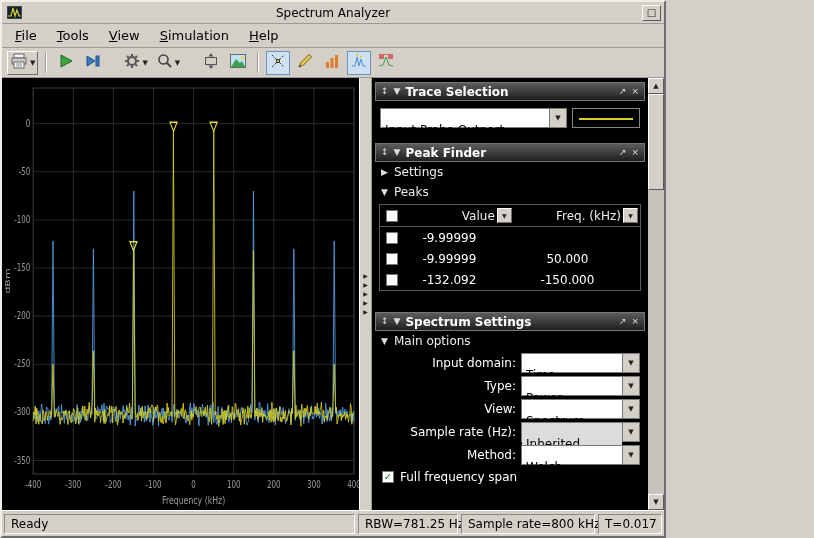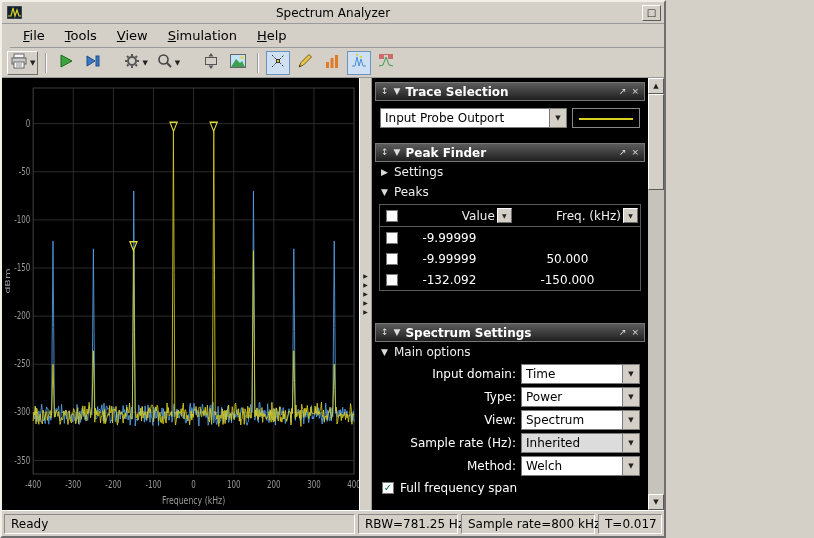--- a/index.html
+++ b/index.html
@@ -14,21 +14,21 @@
               padding: 0 3px; background: #d4d0c8; border-bottom: 1px solid #9a9a9a; flex: none; }
   .titlebar .title { position: absolute; left: 0; right: 0; text-align: center;
                      font-size: 12px; color: #000; pointer-events: none; }
   .app-icon { width: 18px; height: 15px; display: flex; align-items: center; justify-content: center; }
   .win-btn { width: 19px; height: 16px; margin-left: auto; background: #d4d0c8;
              border: 1px solid; border-color: #fff #5a5a5a #5a5a5a #fff;
              font-size: 10px; line-height: 1; display: flex; align-items: center; justify-content: center; color: #222; }
 
   
   .menubar { height: 24px; display: flex; align-items: center; gap: 2px; padding: 0 4px;
-             border-bottom: 1px solid #9a9a9a; flex: none; margin-left: 8px; }
+             border-bottom: 1px solid #9a9a9a; flex: none; }
   .menu-item { display: inline-block; padding: 3px 9px; font-size: 13px; color: #000; }
   .menu-item::first-letter { text-decoration: underline; }
 
   
   .toolbar { height: 30px; display: flex; align-items: center; gap: 3px; padding: 0 5px;
              border-bottom: 1px solid #9a9a9a; flex: none; }
   .tb { height: 24px; min-width: 24px; display: flex; align-items: center; justify-content: center;
         background: transparent; border: 1px solid transparent; padding: 0 2px; }
   .tb.raised { background: #d4d0c8; border: 1px solid; border-color: #fff #6e6e6e #6e6e6e #fff; }
   .tb.toggled { background: #cfe0f2; border: 1px solid #6a93c0; }
@@ -54,35 +54,35 @@
   .panels { width: 276px; flex: none; background: #000; color: #fff; padding: 4px 3px 0 3px;
             display: flex; flex-direction: column; overflow: hidden; }
   .panel { flex: none; }
   .panel.grow { flex: 1; min-height: 0; overflow: hidden; }
   .panel-header { height: 19px; background: linear-gradient(#5c5c5c, #1f1f1f); border: 1px solid #777;
                   display: flex; align-items: center; gap: 5px; padding: 0 5px; }
   .panel-header .hicon { font-size: 9px; color: #ddd; line-height: 1; }
   .panel-header .ptitle { flex: 1; font-size: 12px; font-weight: bold; color: #fff; white-space: nowrap; }
 
   .combo { display: flex; height: 20px; background: #fff; border: 1px solid #7a7a7a; }
-  .combo .ctext { flex: 1; font-size: 12px; color: #000; padding: 2px 4px; white-space: nowrap; overflow: hidden; }
+  .combo .ctext { flex: 1; font-size: 12px; color: #000; padding: 14px 4px; white-space: nowrap; overflow: hidden; }
   .combo.gray .ctext { background: #dcdcdc; }
   .combo .cbtn { width: 17px; flex: none; background: #d4d0c8; border-left: 1px solid #7a7a7a;
                  display: flex; align-items: center; justify-content: center; font-size: 7px; color: #222; }
 
   .trace-body { display: flex; gap: 5px; padding: 7px 5px; background: #000; }
   .trace-body .combo { flex: 1; }
   .swatch { width: 68px; height: 20px; flex: none; background: #000; border: 1px solid #888; position: relative; }
   .swatch .line { position: absolute; left: 6px; right: 6px; top: 9px; height: 2px; }
 
   .section-row { height: 20px; display: flex; align-items: center; gap: 6px; padding: 0 6px;
                  font-size: 12px; color: #eee; }
   .section-row .tri { font-size: 9px; color: #ddd; line-height: 1; }
 
-  .peaks-table { margin: 2px 4px 18px 4px; border: 1px solid #5a5a5a; font-size: 12px; }
+  .peaks-table { margin: 2px 4px 7px 4px; border: 1px solid #5a5a5a; font-size: 12px; }
   .pt-row { display: grid; grid-template-columns: 24px 1fr 1.15fr; align-items: center; height: 21px; }
   .pt-row.head { height: 22px; border-bottom: 1px solid #5a5a5a; }
   .pt-check { display: flex; align-items: center; justify-content: center; }
   .checkbox { width: 12px; height: 12px; background: #fff; border: 1px solid #777;
               display: flex; align-items: center; justify-content: center;
               font-size: 10px; line-height: 1; color: #073; }
   .checkbox .mark { visibility: hidden; }
   .checkbox.checked .mark { visibility: visible; }
   .pt-headcell { display: flex; align-items: center; justify-content: flex-end; gap: 2px; padding-right: 2px; color: #eee; }
   .sort-btn { width: 15px; height: 15px; background: #d4d0c8; border: 1px solid; border-color: #fff #6e6e6e #6e6e6e #fff;

